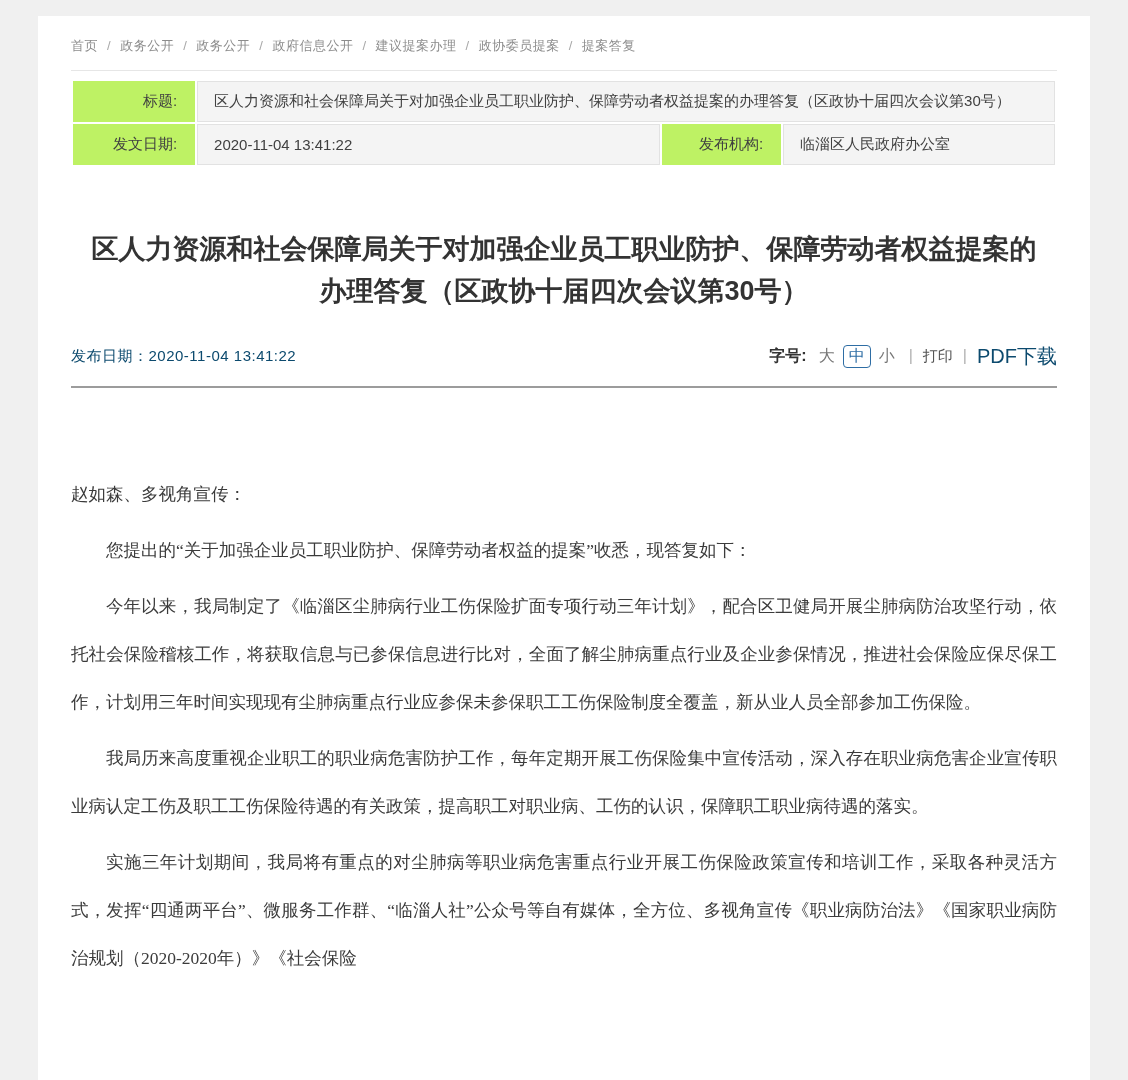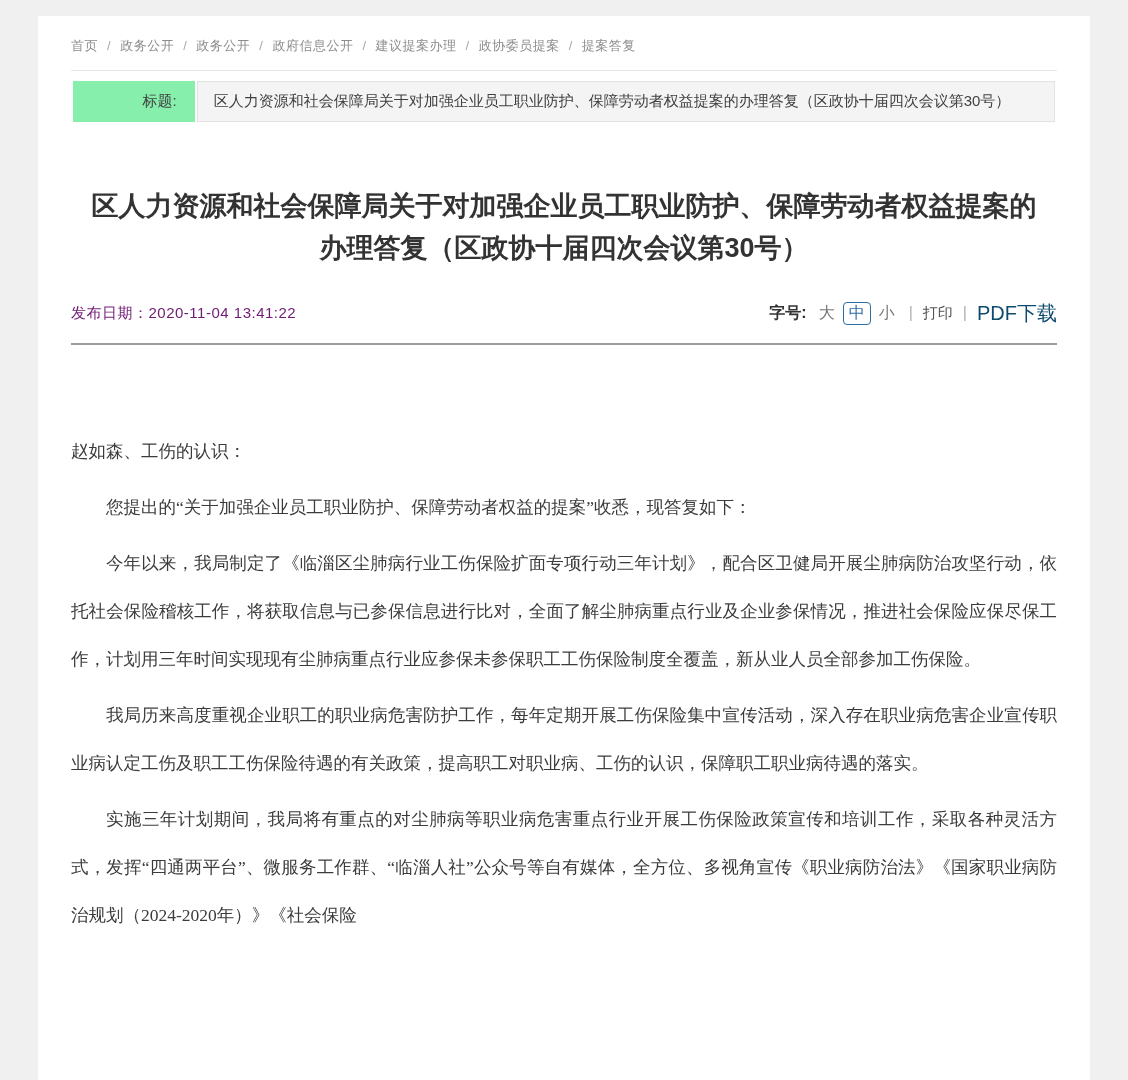--- a/index.html
+++ b/index.html
@@ -35,21 +35,21 @@
   table.meta {
     width: 100%;
     border-collapse: separate;
     border-spacing: 2px;
     margin-top: 8px;
     font-size: 15px;
     color: #333;
   }
   table.meta td { height: 41px; }
   td.mlabel {
-    background: #86efac;
+    background: #bef264;
     text-align: right;
     padding: 0 18px 0 6px;
     color: #404040;
     white-space: nowrap;
   }
   td.mvalue {
     background: #f4f4f4;
     border: 1px solid #e2e2e2;
     padding: 0 16px;
     color: #404040;
@@ -64,21 +64,21 @@
     text-align: center;
     color: #333333;
   }
   
   .toolbar {
     display: flex;
     justify-content: space-between;
     align-items: center;
     margin-top: 30px;
   }
-  .pub-date { color: #701a75; font-size: 15px; letter-spacing: 0.5px; }
+  .pub-date { color: #0c4a6e; font-size: 15px; letter-spacing: 0.5px; }
   .tools { display: flex; align-items: center; font-size: 16px; color: #666; }
   .fontsize-label { color: #333; font-weight: bold; margin-right: 8px; text-align: center; }
   .size-btn { color: #777; cursor: pointer; margin: 0 4px; }
   .size-btn.active {
     color: #2e6da4;
     border: 1px solid #2e6da4;
     border-radius: 4px;
     padding: 0 5px;
     margin: 0 4px;
   }
@@ -116,20 +116,26 @@
       <col style="width:123px">
         <col style="width:473px">
         <col style="width:120px">
         <col style="width:278px">
     </colgroup>
     <tbody>
         <tr>
       <td class="mlabel">标题:</td>
       <td class="mvalue" colspan="3">区人力资源和社会保障局关于对加强企业员工职业防护、保障劳动者权益提案的办理答复（区政协十届四次会议第30号）</td>
     </tr>
+    <tr>
+      <td class="mlabel">发文日期:</td>
+      <td class="mvalue">2020-11-04 13:41:22</td>
+      <td class="mlabel">发布机构:</td>
+      <td class="mvalue">临淄区人民政府办公室</td>
+    </tr>
   </tbody>
     </table>
 
   <h1 class="article-title">区人力资源和社会保障局关于对加强企业员工职业防护、保障劳动者权益提案的办理答复（区政协十届四次会议第30号）</h1>
 
   <div class="toolbar">
     <div class="pub-date">
       <span>发布日期：</span><span>2020-11-04 13:41:22</span>
     </div>
     <div class="tools">
@@ -139,20 +145,20 @@
       <span class="size-btn">小</span>
       <span class="tool-sep">|</span>
       <span class="print-btn">打印</span>
       <span class="tool-sep">|</span>
       <span class="pdf-btn">PDF下载</span>
     </div>
   </div>
   <div class="dark-divider"></div>
 
   <div class="article-body">
-      <p class="body-para no-indent">赵如森、工伤的认识：</p>
+      <p class="body-para no-indent">赵如森、多视角宣传：</p>
       <p class="body-para">您提出的“关于加强企业员工职业防护、保障劳动者权益的提案”收悉，现答复如下：</p>
       <p class="body-para">今年以来，我局制定了《临淄区尘肺病行业工伤保险扩面专项行动三年计划》，配合区卫健局开展尘肺病防治攻坚行动，依托社会保险稽核工作，将获取信息与已参保信息进行比对，全面了解尘肺病重点行业及企业参保情况，推进社会保险应保尽保工作，计划用三年时间实现现有尘肺病重点行业应参保未参保职工工伤保险制度全覆盖，新从业人员全部参加工伤保险。</p>
       <p class="body-para">我局历来高度重视企业职工的职业病危害防护工作，每年定期开展工伤保险集中宣传活动，深入存在职业病危害企业宣传职业病认定工伤及职工工伤保险待遇的有关政策，提高职工对职业病、工伤的认识，保障职工职业病待遇的落实。</p>
-      <p class="body-para">实施三年计划期间，我局将有重点的对尘肺病等职业病危害重点行业开展工伤保险政策宣传和培训工作，采取各种灵活方式，发挥“四通两平台”、微服务工作群、“临淄人社”公众号等自有媒体，全方位、多视角宣传《职业病防治法》《国家职业病防治规划（2024-2020年）》《社会保险</p>
+      <p class="body-para">实施三年计划期间，我局将有重点的对尘肺病等职业病危害重点行业开展工伤保险政策宣传和培训工作，采取各种灵活方式，发挥“四通两平台”、微服务工作群、“临淄人社”公众号等自有媒体，全方位、多视角宣传《职业病防治法》《国家职业病防治规划（2020-2020年）》《社会保险</p>
     </div>
 
 </div>
 
 </body></html>

